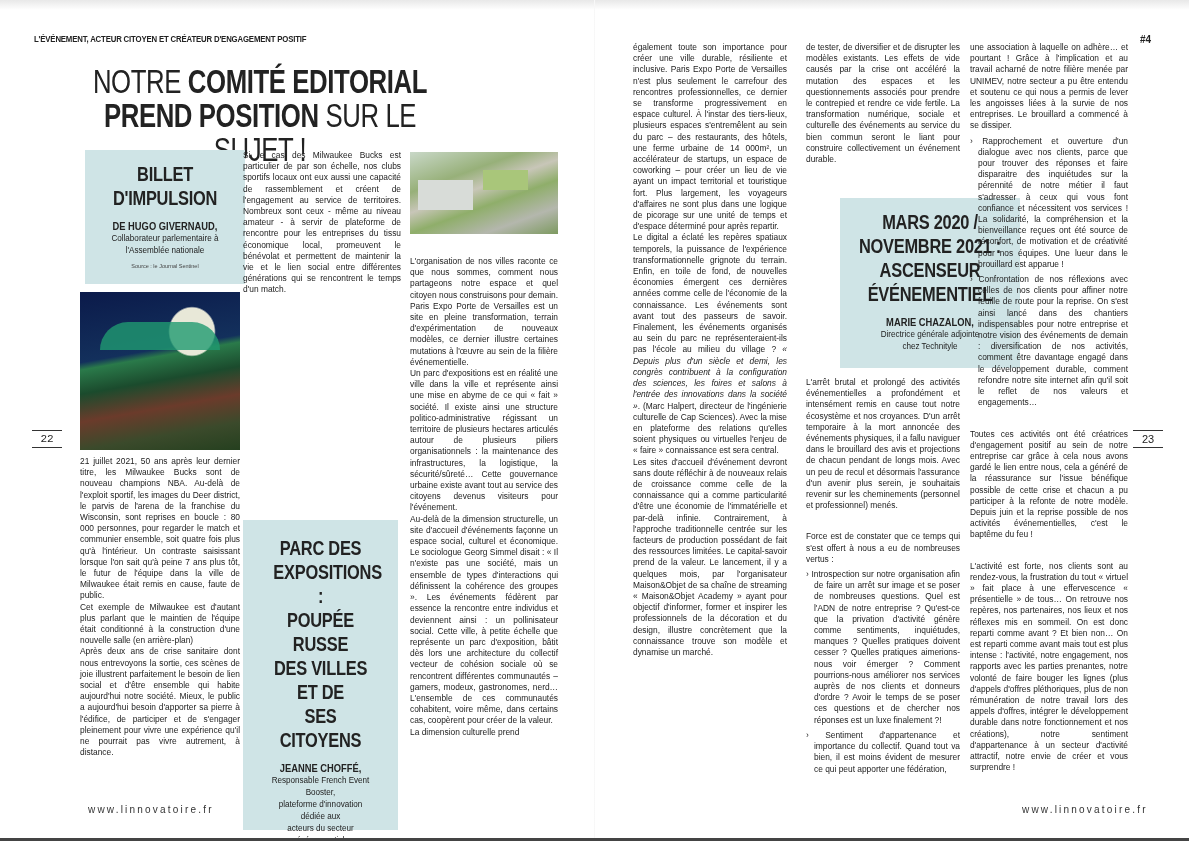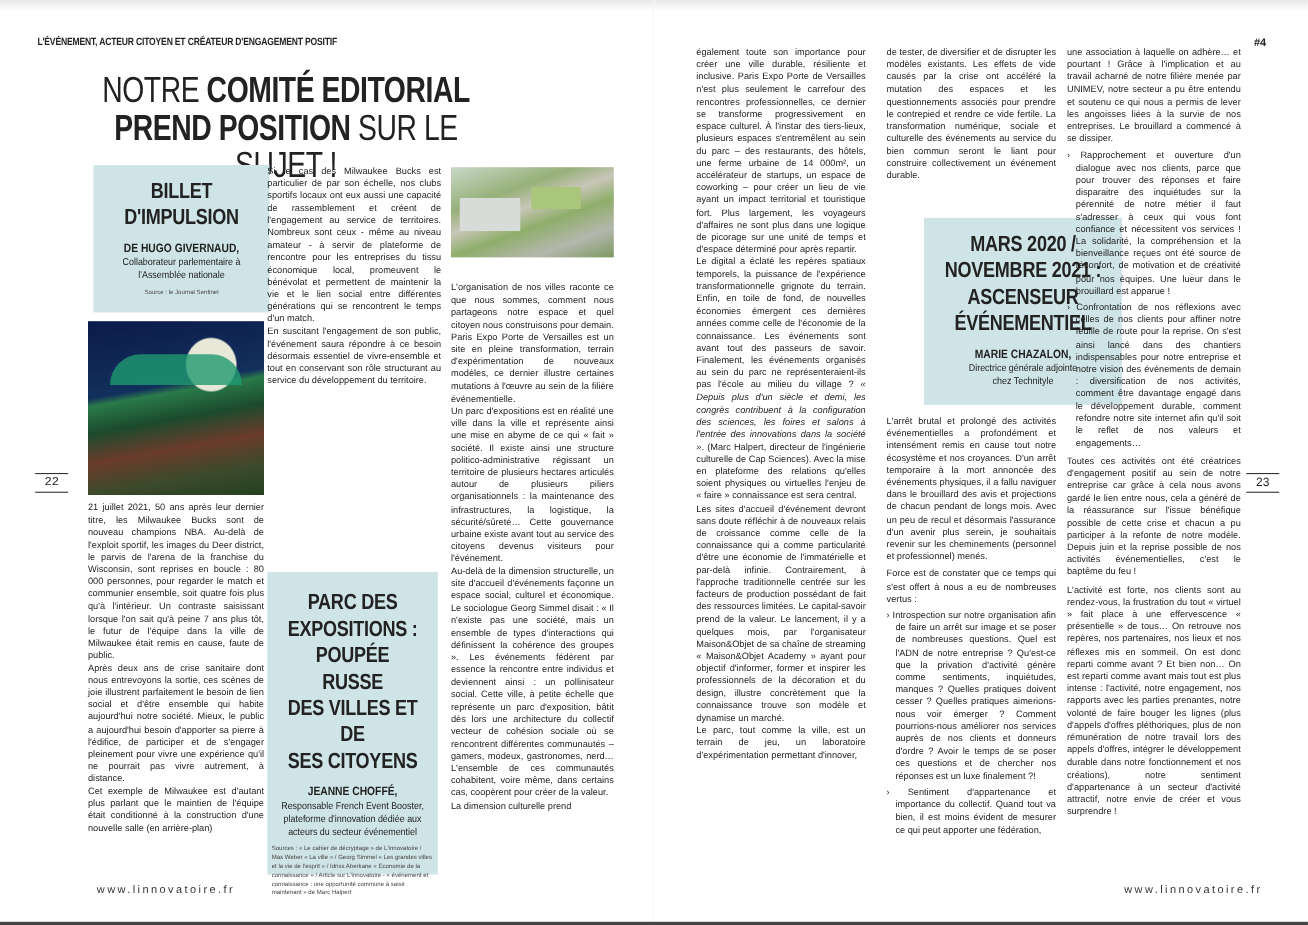--- a/index.html
+++ b/index.html
@@ -8,21 +8,21 @@
   .botbar { position:absolute; left:0; bottom:0; width:1189px; height:3px; background:#444; }
   .spine { position:absolute; left:594px; top:0; width:1px; height:838px; background:linear-gradient(90deg,#f0f0f0,#fff); }
   .kicker { position:absolute; left:34px; top:33px; font-size:9.5px; font-weight:bold; letter-spacing:-0.2px; transform:scaleX(0.82); transform-origin:left; white-space:nowrap; }
   .pagetag { position:absolute; left:1140px; top:34px; font-size:10px; font-weight:bold; }
   .headline { position:absolute; left:40px; top:65px; width:440px; text-align:center; font-size:33px; line-height:34px; transform:scaleX(0.78); transform-origin:center; letter-spacing:-0.5px; }
   .headline b { font-weight:bold; }
   .col { position:absolute; font-size:8.4px; line-height:11.2px; text-align:justify; transform-origin:left top; }
   .col p { margin:0; }
   .col p b { font-weight:normal; }
   .col .bul { padding-left:8px; text-indent:-8px; margin-top:4px; }
-  .col .gap { margin-top:5px; }
+  .col .gap { margin-top:20px; }
   .box { position:absolute; background:#cfe4e6; text-align:center; }
   .box .btitle { font-weight:bold; font-size:20px; line-height:24px; transform:scaleX(0.82); display:block; letter-spacing:-0.3px; }
   .box .bauthor { font-weight:bold; font-size:11px; margin-top:10px; display:block; transform:scaleX(0.85); }
   .box .brole { font-size:9px; line-height:12px; display:block; transform:scaleX(0.9); }
   .box .bsrc { font-size:5.5px; line-height:8px; display:block; margin-top:6px; color:#444; }
   .pnum { position:absolute; font-size:11px; width:30px; text-align:center; border-top:1.5px solid #333; border-bottom:1.5px solid #333; line-height:16px; }
   .url { position:absolute; font-size:10px; letter-spacing:2.2px; color:#333; }
   .img-arena { position:absolute; left:80px; top:292px; width:160px; height:158px;
     background:
       radial-gradient(ellipse at 70% 25%, #e8e8d8 0 14%, transparent 15%),
@@ -53,30 +53,29 @@
   <span class="bauthor">DE HUGO GIVERNAUD,</span>
   <span class="brole">Collaborateur parlementaire à</span>
   <span class="brole">l'Assemblée nationale</span>
   <span class="bsrc">Source : le Journal Sentinel</span>
 </div>
 
 <div class="img-arena"></div>
 
 <div class="col" style="left:80px; top:456px; width:160px;">
   <p>21 juillet 2021, 50 ans après leur dernier titre, les Milwaukee Bucks sont de nouveau champions NBA. Au-delà de l'exploit sportif, les images du Deer district, le parvis de l'arena de la franchise du Wisconsin, sont reprises en boucle : 80 000 personnes, pour regarder le match et communier ensemble, soit quatre fois plus qu'à l'intérieur. Un contraste saisissant lorsque l'on sait qu'à peine 7 ans plus tôt, le futur de l'équipe dans la ville de Milwaukee était remis en cause, faute de public.</p>
+  <p>Cet exemple de Milwaukee est d'autant plus parlant que le maintien de l'équipe était conditionné à la construction d'une nouvelle salle (en arrière-plan)</p>
   <p>Après deux ans de crise sanitaire dont nous entrevoyons la sortie, ces scènes de joie illustrent parfaitement le besoin de lien social et d'être ensemble qui habite aujourd'hui notre société. Mieux, le public a aujourd'hui besoin d'apporter sa pierre à l'édifice, de participer et de s'engager pleinement pour vivre une expérience qu'il ne pourrait pas vivre autrement, à distance.</p>
-  <p>Cet exemple de Milwaukee est d'autant plus parlant que le maintien de l'équipe était conditionné à la construction d'une nouvelle salle (en arrière-plan)</p>
 </div>
 
 <div class="col" style="left:243px; top:150px; width:158px;">
   <p>Si le cas des Milwaukee Bucks est particulier de par son échelle, nos clubs sportifs locaux ont eux aussi une capacité de rassemblement et créent de l'engagement au service de territoires. Nombreux sont ceux - même au niveau amateur - à servir de plateforme de rencontre pour les entreprises du tissu économique local, promeuvent le bénévolat et permettent de maintenir la vie et le lien social entre différentes générations qui se rencontrent le temps d'un match.</p>
-  <p><b>En suscitant l'engagement de son public, l'événement saura répondre à ce besoin désormais essentiel de vivre-ensemble et tout en conservant son rôle structurant au service du développement du territoire.</b></p>
 </div>
 
-<div class="box" style="left:243px; top:520px; width:155px; height:275px; padding:16px 4px 0; box-sizing:border-box;">
+<div class="box" style="left:243px; top:520px; width:155px; height:310px; padding:16px 20px 0; box-sizing:border-box;">
   <span class="btitle">PARC DES</span>
   <span class="btitle">EXPOSITIONS :</span>
   <span class="btitle">POUPÉE RUSSE</span>
   <span class="btitle">DES VILLES ET DE</span>
   <span class="btitle">SES CITOYENS</span>
   <span class="bauthor">JEANNE CHOFFÉ,</span>
   <span class="brole">Responsable French Event Booster,</span>
   <span class="brole">plateforme d'innovation dédiée aux</span>
   <span class="brole">acteurs du secteur événementiel</span>
   <span class="bsrc" style="text-align:left;">Sources : « Le cahier de décryptage » de L'innovatoire / Max Weber « La ville » / Georg Simmel « Les grandes villes et la vie de l'esprit » / Idriss Aberkane « Economie de la connaissance » / Article sur L'innovatoire - « événement et connaissance : une opportunité commune à saisir maintenant » de Marc Halpert</span>
@@ -88,21 +87,20 @@
   <p>L'organisation de nos villes raconte ce que nous sommes, comment nous partageons notre espace et quel citoyen nous construisons pour demain. Paris Expo Porte de Versailles est un site en pleine transformation, terrain d'expérimentation de nouveaux modèles, ce dernier illustre certaines mutations à l'œuvre au sein de la filière événementielle.</p>
   <p><b>Un parc d'expositions est en réalité une ville dans la ville et représente ainsi une mise en abyme de ce qui « fait » société.</b><span> Il existe ainsi une structure politico-administrative régissant un territoire de plusieurs hectares articulés autour de plusieurs piliers organisationnels : la maintenance des infrastructures, la logistique, la sécurité/sûreté… Cette gouvernance urbaine existe avant tout au service des citoyens devenus visiteurs pour l'événement.</span></p>
   <p>Au-delà de la dimension structurelle, un site d'accueil d'événements façonne un espace social, culturel et économique. Le sociologue Georg Simmel disait : « Il n'existe pas une société, mais un ensemble de types d'interactions qui définissent la cohérence des groupes ». Les événements fédèrent par essence la rencontre entre individus et deviennent ainsi : un pollinisateur social. Cette ville, à petite échelle que représente un parc d'exposition, bâtit dès lors une architecture du collectif vecteur de cohésion sociale où se rencontrent différentes communautés – gamers, modeux, gastronomes, nerd… L'ensemble de ces communautés cohabitent, voire même, dans certains cas, coopèrent pour créer de la valeur.</p>
   <p>La dimension culturelle prend</p>
 </div>
 
 <div class="col" style="left:633px; top:42px; width:154px;">
   <p>également toute son importance pour créer une ville durable, résiliente et inclusive. Paris Expo Porte de Versailles n'est plus seulement le carrefour des rencontres professionnelles, ce dernier se transforme progressivement en espace culturel. À l'instar des tiers-lieux, plusieurs espaces s'entremêlent au sein du parc – des restaurants, des hôtels, une ferme urbaine de 14 000m², un accélérateur de startups, un espace de coworking – pour créer un lieu de vie ayant un impact territorial et touristique fort. Plus largement, les voyageurs d'affaires ne sont plus dans une logique de picorage sur une unité de temps et d'espace déterminé pour après repartir.</p>
   <p><span>Le digital a éclaté les repères spatiaux temporels, la puissance de l'expérience transformationnelle grignote du terrain. Enfin, en toile de fond, de nouvelles économies émergent ces dernières années comme celle de l'économie de la connaissance. </span><b>Les événements sont avant tout des passeurs de savoir. Finalement, les événements organisés au sein du parc ne représenteraient-ils pas l'école au milieu du village ?</b><i> « Depuis plus d'un siècle et demi, les congrès contribuent à la configuration des sciences, les foires et salons à l'entrée des innovations dans la société »</i><span>. (Marc Halpert, directeur de l'ingénierie culturelle de Cap Sciences). Avec la mise en plateforme des relations qu'elles soient physiques ou virtuelles l'enjeu de « faire » connaissance est sera central.</span></p>
   <p>Les sites d'accueil d'événement devront sans doute réfléchir à de nouveaux relais de croissance comme celle de la connaissance qui a comme particularité d'être une économie de l'immatérielle et par-delà infinie. Contrairement, à l'approche traditionnelle centrée sur les facteurs de production possédant de fait des ressources limitées. Le capital-savoir prend de la valeur. Le lancement, il y a quelques mois, par l'organisateur Maison&amp;Objet de sa chaîne de streaming « Maison&amp;Objet Academy » ayant pour objectif d'informer, former et inspirer les professionnels de la décoration et du design, illustre concrètement que la connaissance trouve son modèle et dynamise un marché.</p>
-  <p>Le parc, tout comme la ville, est un terrain de jeu, un laboratoire d'expérimentation permettant d'innover,</p>
 </div>
 
 <div class="col" style="left:806px; top:42px; width:154px;">
   <p><span>de tester, de diversifier et de disrupter les modèles existants. Les effets de vide causés par la crise ont accéléré la mutation des espaces et les questionnements associés pour prendre le contrepied et rendre ce vide fertile. </span><b>La transformation numérique, sociale et culturelle des événements au service du bien commun seront le liant pour construire collectivement un événement durable.</b></p>
 </div>
 
 <div class="box" style="left:806px; top:198px; width:180px; height:170px; padding-top:12px; box-sizing:border-box;margin-left:34px;">
   <span class="btitle">MARS 2020 /</span>
   <span class="btitle">NOVEMBRE 2021 :</span>
   <span class="btitle">ASCENSEUR</span>

